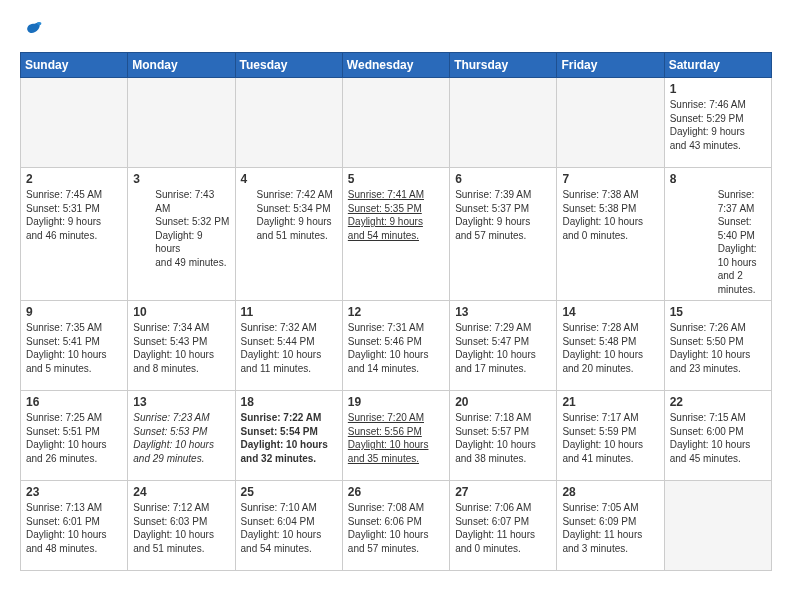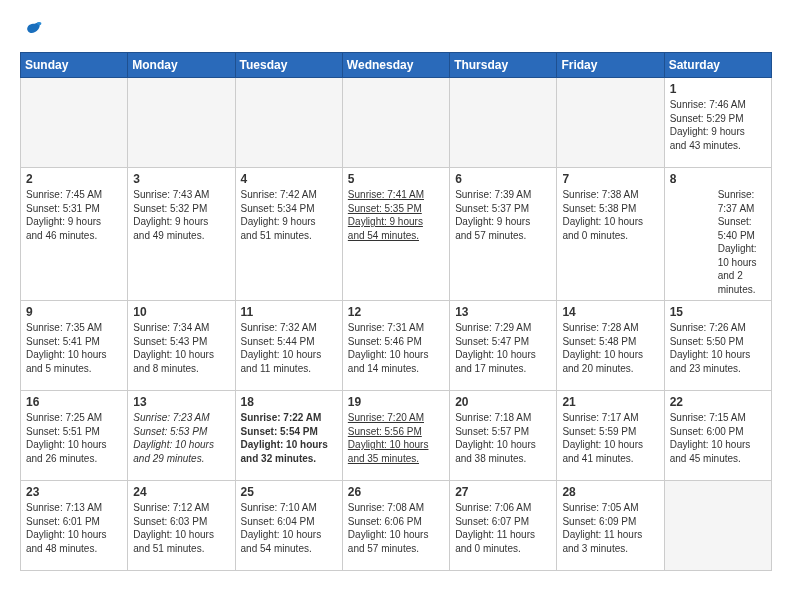--- a/index.html
+++ b/index.html
@@ -144,28 +144,28 @@
         <tr>
           <td>
             <span class="day-num">2</span>
             <div class="day-info" style="white-space: pre-line;">Sunrise: 7:45 AM
 Sunset: 5:31 PM
 Daylight: 9 hours
 and 46 minutes.</div>
           </td>
           <td>
             <span class="day-num">3</span>
-            <div class="day-info" style="white-space: pre-line;">Sunrise: 7:43 AM
+            <div class="day-info" style="white-space: pre-line; margin-left: 22px;">Sunrise: 7:43 AM
 Sunset: 5:32 PM
 Daylight: 9 hours
 and 49 minutes.</div>
           </td>
           <td>
             <span class="day-num">4</span>
-            <div class="day-info" style="white-space: pre-line;">Sunrise: 7:42 AM
+            <div class="day-info" style="white-space: pre-line; margin-left: 16px;">Sunrise: 7:42 AM
 Sunset: 5:34 PM
 Daylight: 9 hours
 and 51 minutes.</div>
           </td>
           <td>
             <span class="day-num">5</span>
             <div class="day-info" style="white-space: pre-line; text-decoration: underline;">Sunrise: 7:41 AM
 Sunset: 5:35 PM
 Daylight: 9 hours
 and 54 minutes.</div>

